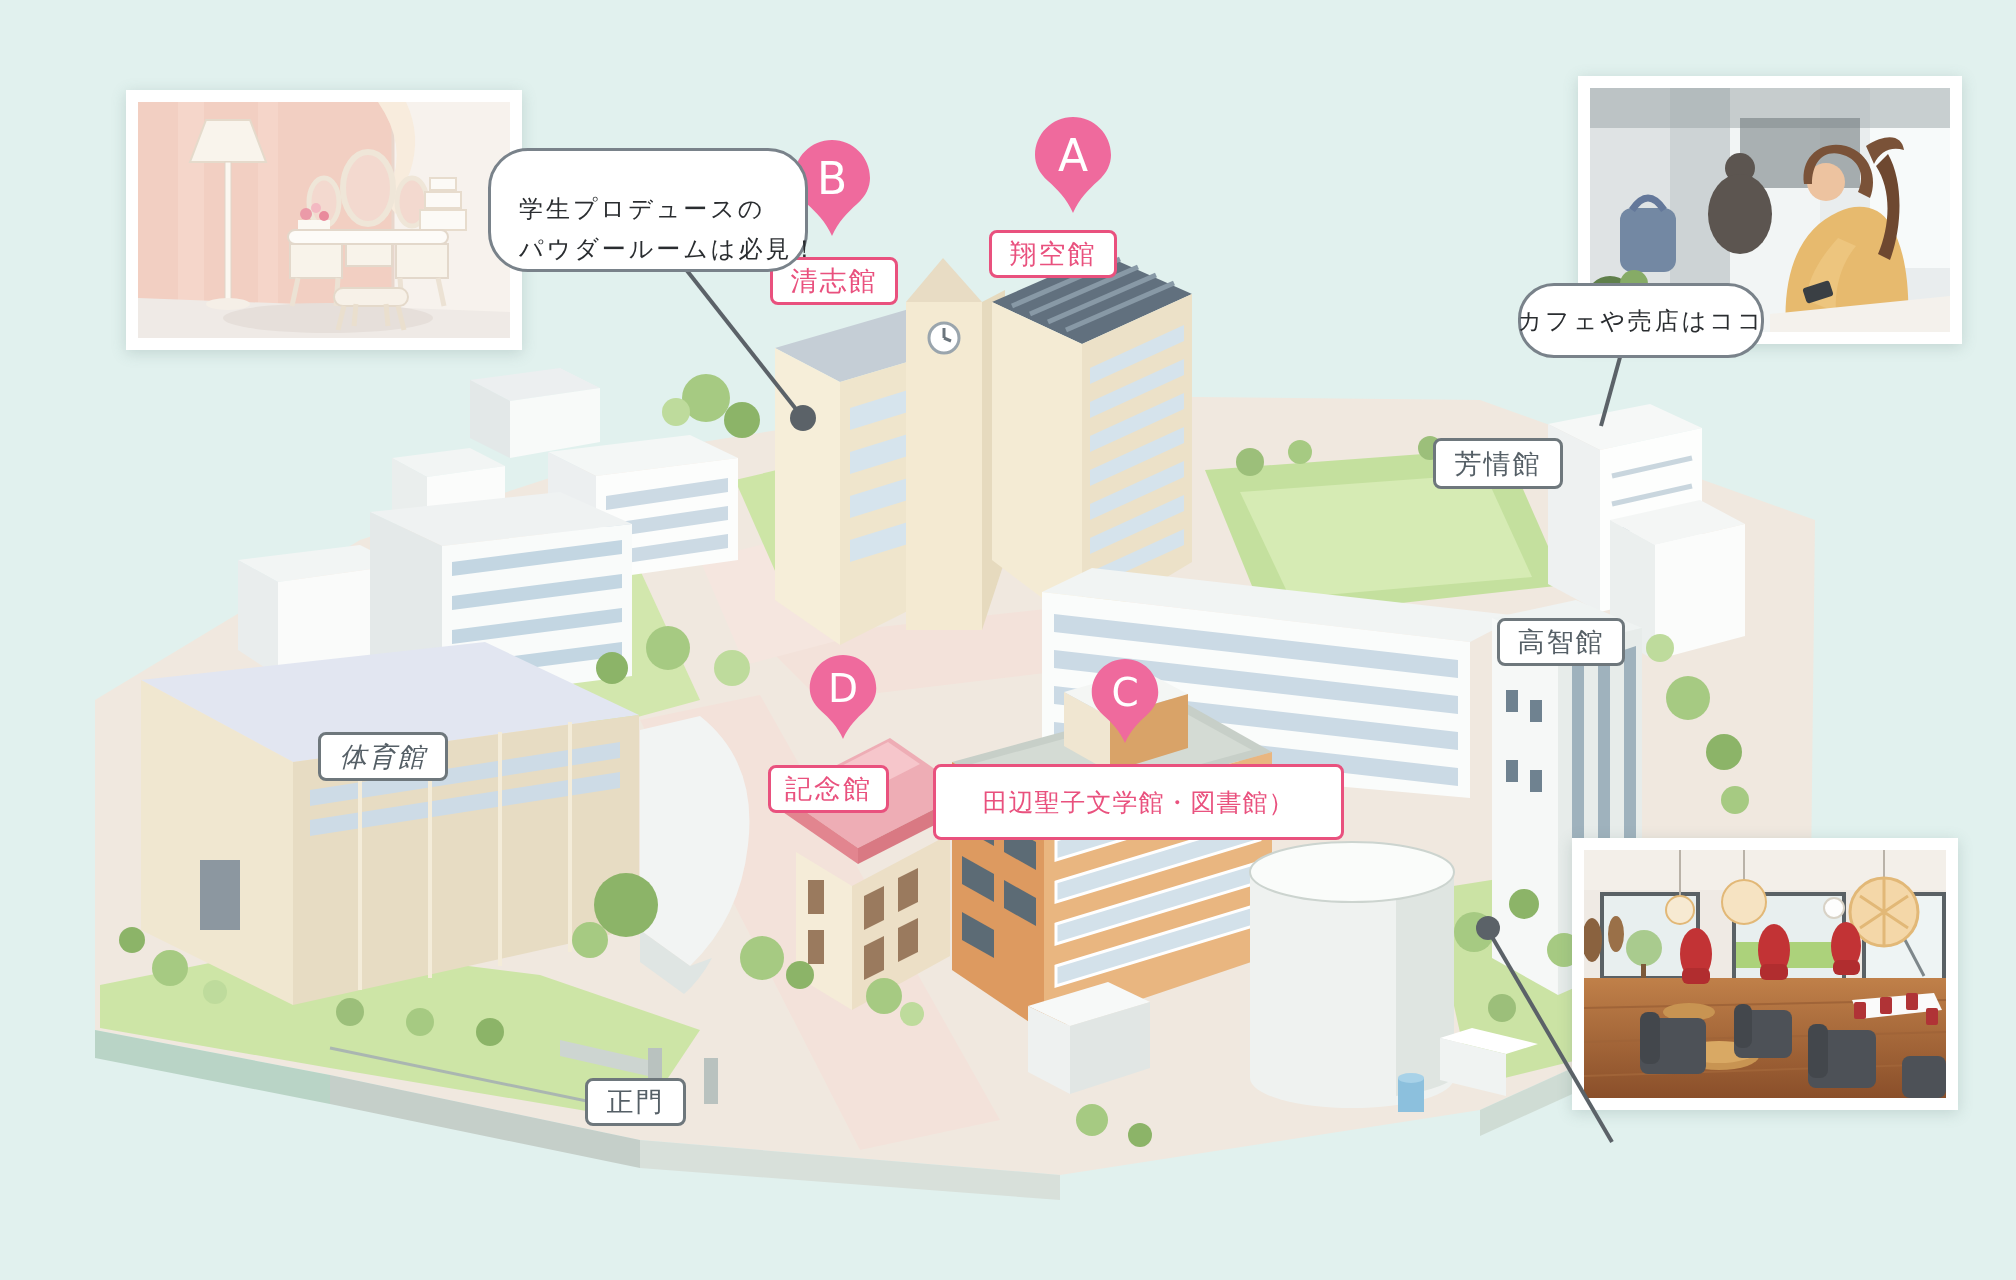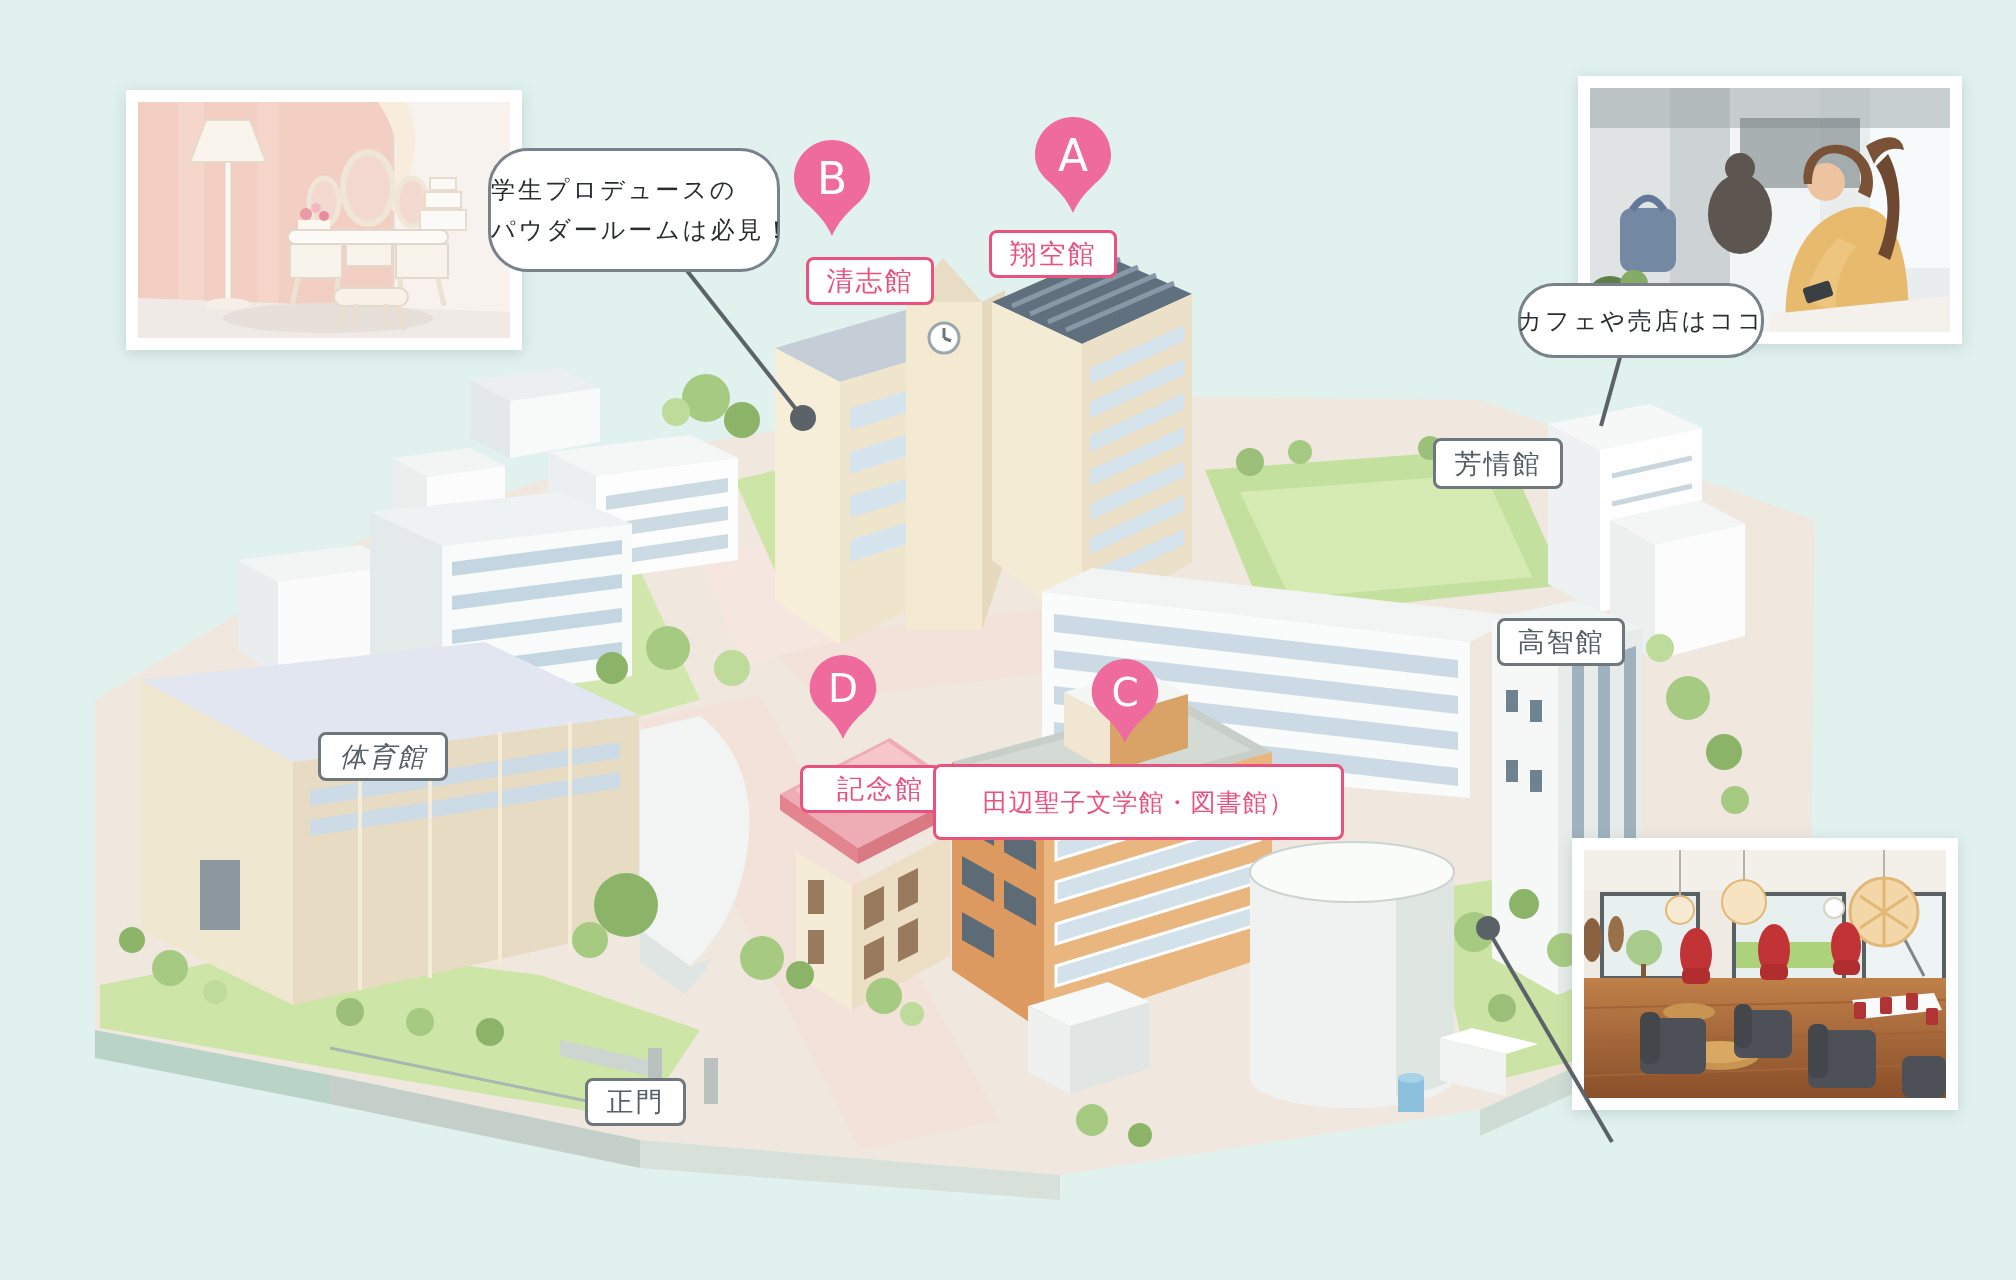--- a/index.html
+++ b/index.html
@@ -448,27 +448,27 @@
   <div class="blabel gray" style="left:1433px;top:438px;width:124px;height:45px;">
     <span>芳情館</span>
   </div>
   <div class="blabel gray" style="left:1497px;top:618px;width:122px;height:42px;">
     <span>高智館</span>
   </div>
   <div class="blabel gray" style="left:585px;top:1078px;width:95px;height:42px;">
     <span>正門</span>
   </div>
 
-  <div class="blabel pink" style="left:806px;top:257px;width:122px;height:42px;">
+  <div class="blabel pink" style="left:770px;top:257px;width:122px;height:42px;">
     <span>清志館</span>
   </div>
   <div class="blabel pink" style="left:982px;top:230px;width:122px;height:42px;margin-left:7px;">
     <span>翔空館</span>
   </div>
-  <div class="blabel pink" style="left:800px;top:765px;width:115px;height:42px;padding-left:20px;">
+  <div class="blabel pink" style="left:768px;top:765px;width:115px;height:42px;">
     <span>記念館</span>
   </div>
   <div class="blabel pink two-line" style="left:933px;top:764px;width:405px;height:70px;">
     <span>田辺聖子文学館・図書館）</span>
   </div>
 
   <div class="pin large" style="left:1033px;top:115px;">
     <svg width="80" height="100" viewBox="-40 -40 80 100">
       <path fill="#ef6a9d" d="M0,58 C-6,44 -16,34 -25,26 C-34,18 -38,9 -38,0 C-38,-21 -21,-38 0,-38 C21,-38 38,-21 38,0 C38,9 34,18 25,26 C16,34 6,44 0,58 Z"></path>
     </svg>
@@ -486,21 +486,21 @@
     </svg>
     <span class="letter">C</span>
   </div>
   <div class="pin small" style="left:808px;top:653px;">
     <svg width="70" height="88" viewBox="-40 -40 80 100">
       <path fill="#ef6a9d" d="M0,58 C-6,44 -16,34 -25,26 C-34,18 -38,9 -38,0 C-38,-21 -21,-38 0,-38 C21,-38 38,-21 38,0 C38,9 34,18 25,26 C16,34 6,44 0,58 Z"></path>
     </svg>
     <span class="letter">D</span>
   </div>
 
-  <div class="callout" style="left:488px;top:148px;width:286px;height:118px;border-radius:40px;">
+  <div class="callout" style="left:488px;top:148px;width:286px;height:118px;border-radius:40px;padding-left:28px;justify-content:flex-end;">
     <div>学生プロデュースの</div>
     <div>パウダールームは必見！</div>
   </div>
   <div class="callout" style="left:1518px;top:283px;width:240px;height:69px;border-radius:36px;align-items:center;text-align:right;">
     <div>カフェや売店はココ</div>
   </div>
 
 </div>
 
 </body></html>

